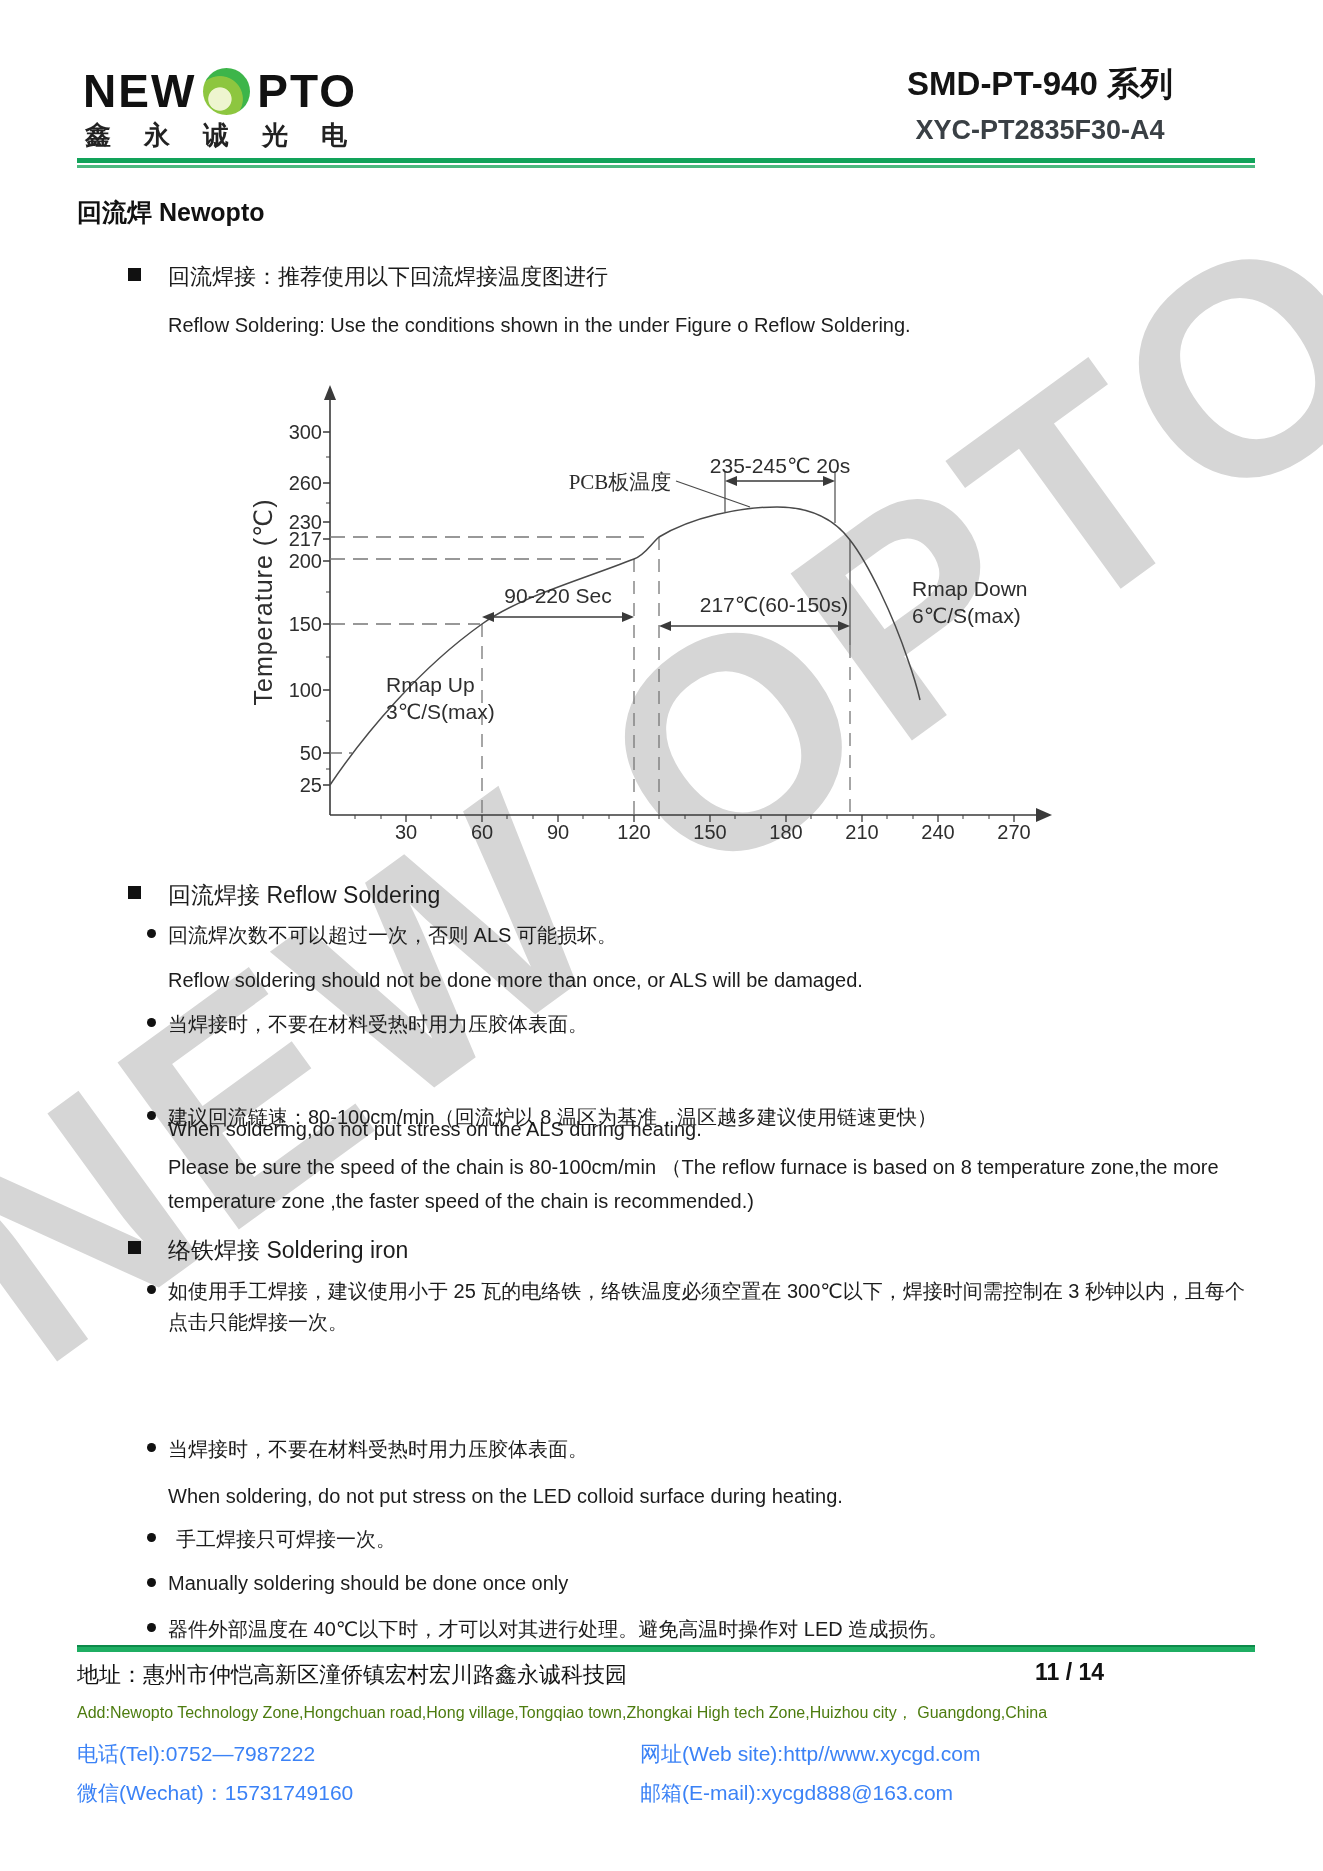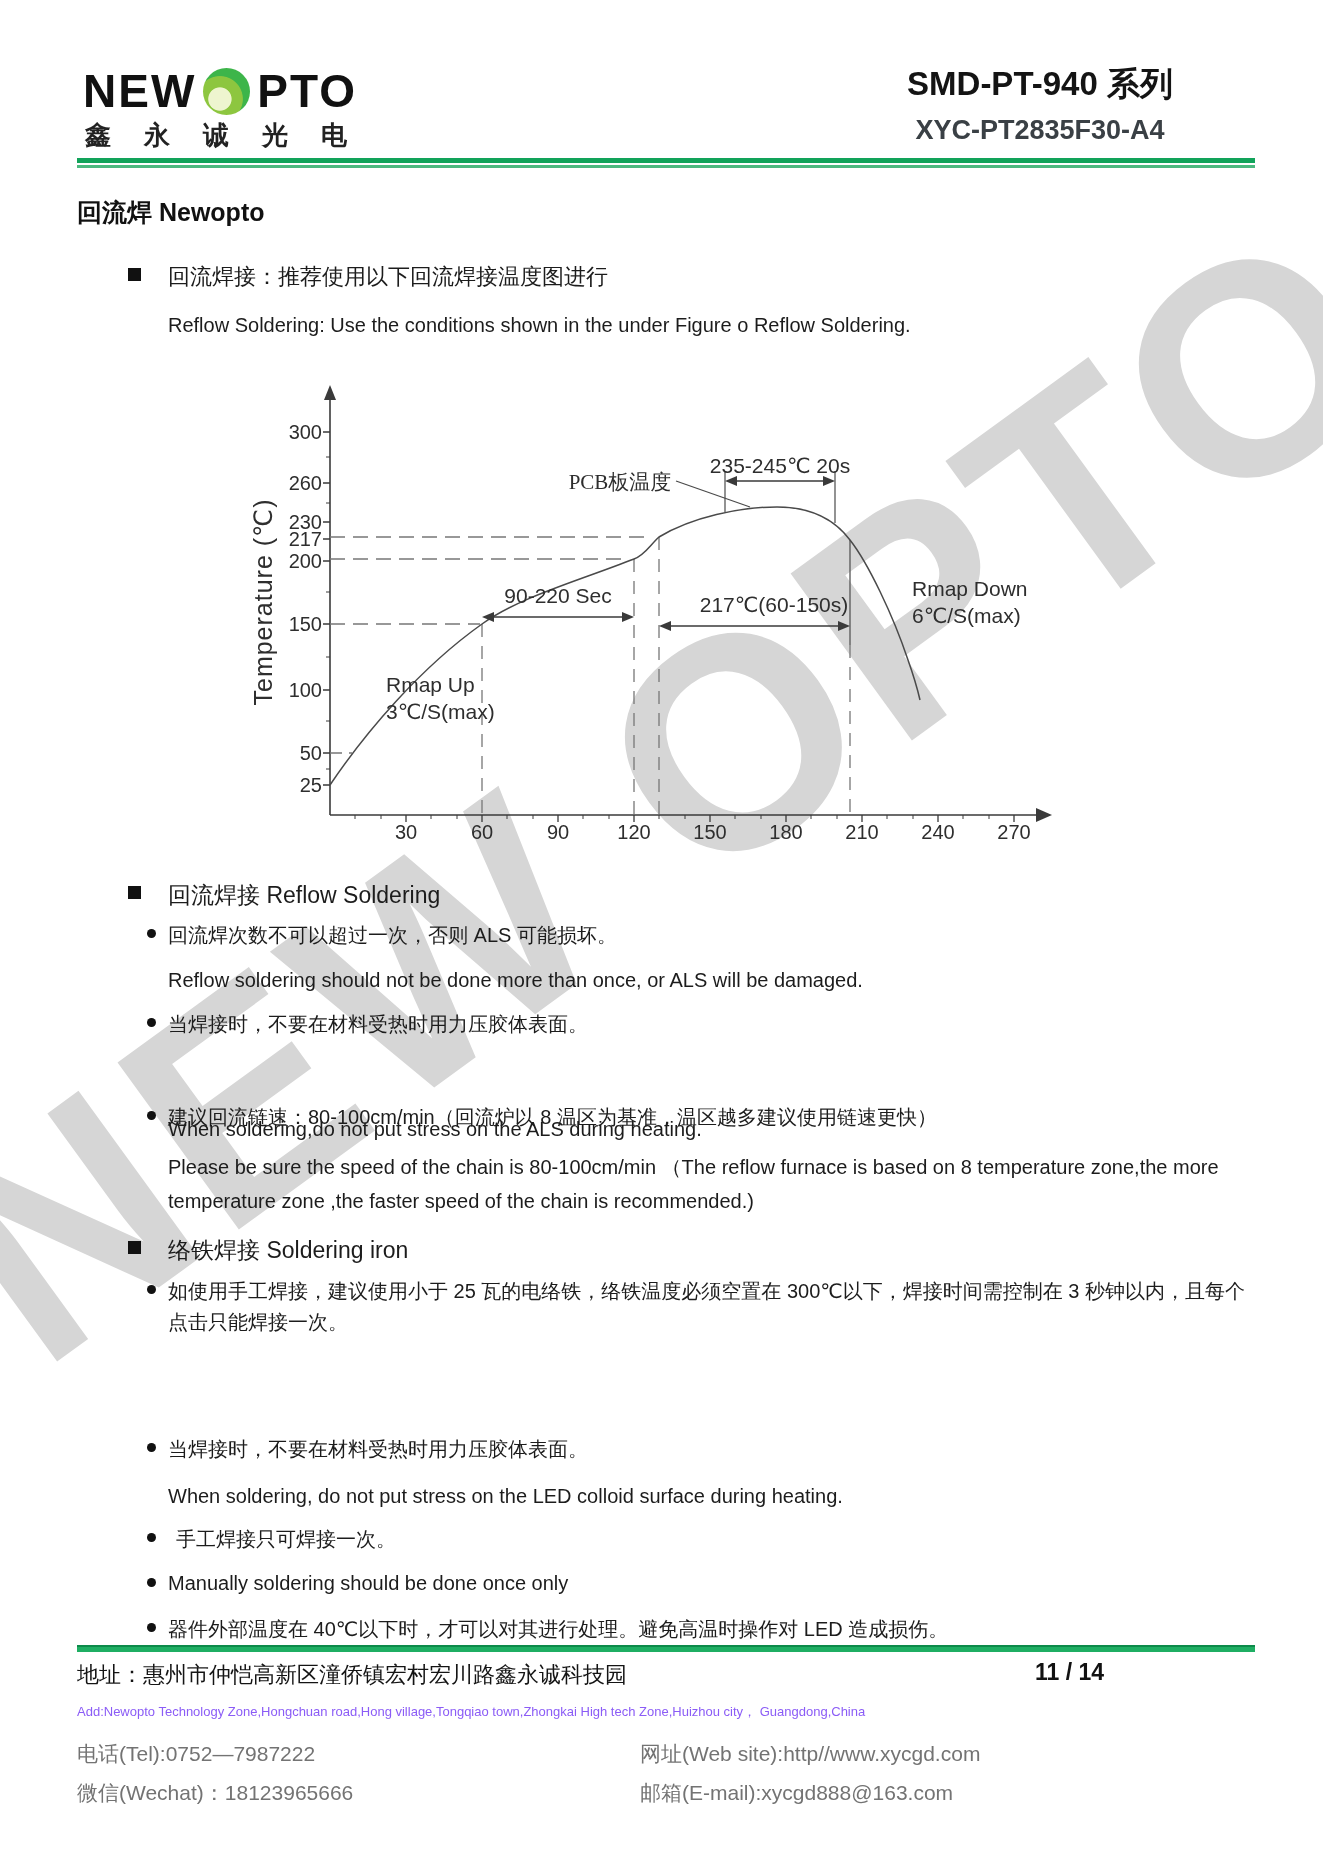--- a/index.html
+++ b/index.html
@@ -40,22 +40,22 @@
   .h1{left:77px; top:196px; font-size:25px; font-weight:bold; color:#111;}
   .sq{width:13px; height:13px; background:#111;}
   .dot{width:9px; height:9px; border-radius:50%; background:#111;}
   .t22{font-size:22px;}
   .t21{font-size:20px; line-height:31px;}
   .t20{font-size:20px; line-height:34px;}
   .t23{font-size:23px;}
   .wide{width:1095px;}
   
   .f-zh{font-size:22px; color:#141414;}
-  .f-en{font-size:13px; color:#8b5cf6;}
-  .f-line{font-size:21px; color:#737373;text-align:center;}
+  .f-en{font-size:16px; color:#4d7c0f;}
+  .f-line{font-size:21px; color:#3b82f6;text-align:center;}
   .pagenum{font-size:23px; font-weight:bold; color:#111;}
   svg text{font-family:"Liberation Sans","DejaVu Sans",sans-serif; fill:#2e2e2e;}
   svg .serif{font-family:"Liberation Serif","DejaVu Serif",serif;}
 </style>
 </head>
 <body>
 
 <div class="page">
 
   <div class="watermark">NEW OPTO</div>
@@ -193,16 +193,16 @@
   <div class="abs z rule-bottom">
     <div class="b1"></div>
       <div class="b2"></div>
   </div>
 
   <div class="abs z f-zh" style="left:77px; top:1660px;">地址：惠州市仲恺高新区潼侨镇宏村宏川路鑫永诚科技园</div>
   <div class="abs z pagenum" style="left:1035px; top:1659px;">11 / 14</div>
   <div class="abs z f-en" style="left:77px; top:1703px;">Add:Newopto Technology Zone,Hongchuan road,Hong village,Tongqiao town,Zhongkai High tech Zone,Huizhou city， Guangdong,China</div>
   <div class="abs z f-line" style="left:77px; top:1740px;">电话(Tel):0752—7987222</div>
   <div class="abs z f-line" style="left:640px; top:1740px;">网址(Web site):http//www.xycgd.com</div>
-  <div class="abs z f-line" style="left:77px; top:1779px;">微信(Wechat)：18123965666</div>
+  <div class="abs z f-line" style="left:77px; top:1779px;">微信(Wechat)：15731749160</div>
   <div class="abs z f-line" style="left:640px; top:1779px;">邮箱(E-mail):xycgd888@163.com</div>
 
 </div>
 
 </body></html>

